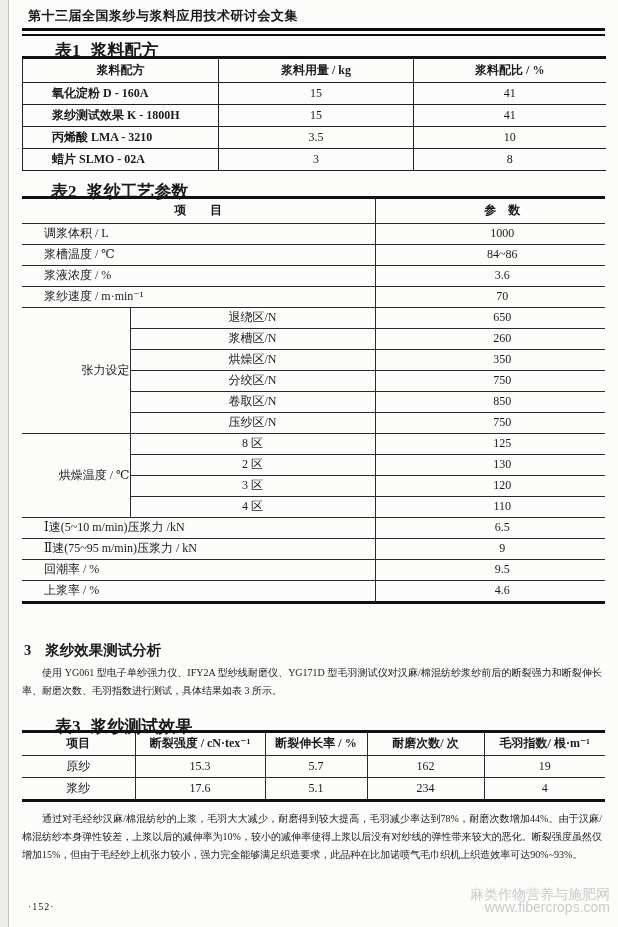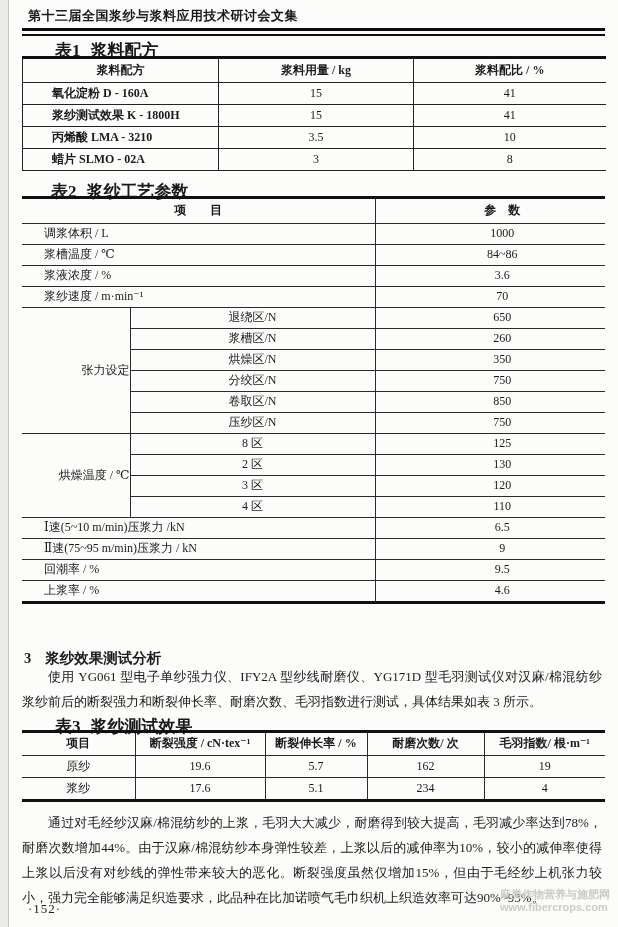--- a/index.html
+++ b/index.html
@@ -11,21 +11,21 @@
   .scan-edge{position:absolute;left:0;top:0;width:8px;height:927px;background:#ececea;border-right:1px solid #c2c2c0;}
   .abs{position:absolute;}
 
   
   .running-head{left:28px;top:7px;font-size:13px;font-weight:bold;letter-spacing:.5px;}
   .head-rule{left:22px;top:28px;width:583px;height:3px;border-top:3px solid #0d0d0d;border-bottom:2px solid #0d0d0d;}
 
   
   .caption{font-size:17px;font-weight:bold;}
   .caption .no{margin-right:10px;}
-  .sec-heading{left:24px;top:641px;font-size:14.5px;font-weight:bold;margin-top:8px;}
+  .sec-heading{left:24px;top:641px;font-size:14.5px;font-weight:bold;}
   .sec-heading .no{margin-right:14px;}
 
   
   table{border-collapse:collapse;table-layout:fixed;font-size:12px;color:#1a1a1a;}
   td{padding:0;line-height:1.1;vertical-align:middle;overflow:hidden;}
   .c{text-align:center;}
   .lbl{text-align:left;padding-left:22px;}
   .hd{font-weight:bold;}
 
   
@@ -43,24 +43,24 @@
   .t2 td.vl{border-left:1.5px solid #2a2a2a;padding-left:24px;}
   .t2 td.grp{border-right:1.5px solid #2a2a2a;text-align:right;}
 
   
   .t3{border-top:3px solid #111;border-bottom:3px solid #111;width:583px;}
   .t3 td{border-bottom:1.5px solid #2a2a2a;height:21px;text-align:center;}
   .t3 tr.h td{height:22px;}
   .t3 tr:last-child td{border-bottom:none;}
   .t3 td + td{border-left:1.5px solid #2a2a2a;margin-top:28px;}
 
-  .para{font-size:13px;line-height:25px;text-align:justify;text-indent:2em;width:580px;}
-
-  .page-number{left:28px;top:901px;font-size:13px;letter-spacing:1px;}
-  .watermark{right:8px;top:888px;text-align:left;font-size:11px;line-height:13px;color:#c9ccc9;font-family:"Liberation Sans","DejaVu Sans",sans-serif;font-weight:bold;}
+  .para{font-size:10px;line-height:18px;text-align:justify;text-indent:2em;width:580px;}
+
+  .page-number{left:28px;top:901px;font-size:10px;letter-spacing:1px;}
+  .watermark{right:8px;top:888px;text-align:right;font-size:14px;line-height:13px;color:#c9ccc9;font-family:"Liberation Sans","DejaVu Sans",sans-serif;}
 </style>
 </head>
 <body>
 
 <div class="page">
   <div class="scan-edge"></div>
 
   <div class="abs running-head">第十三届全国浆纱与浆料应用技术研讨会文集</div>
   <div class="abs head-rule"></div>
 
@@ -215,21 +215,21 @@
     <tbody>
         <tr class="h">
       <td class="hd">项目</td>
       <td class="hd">断裂强度 / cN·tex⁻¹</td>
       <td class="hd">断裂伸长率 / %</td>
       <td class="hd">耐磨次数/ 次</td>
       <td class="hd">毛羽指数/ 根·m⁻¹</td>
     </tr>
     <tr>
       <td>原纱</td>
-      <td>19.6</td>
+      <td>15.3</td>
       <td>5.7</td>
       <td>162</td>
       <td>19</td>
     </tr>
     <tr>
       <td>浆纱</td>
       <td>17.6</td>
       <td>5.1</td>
       <td>234</td>
       <td>4</td>

